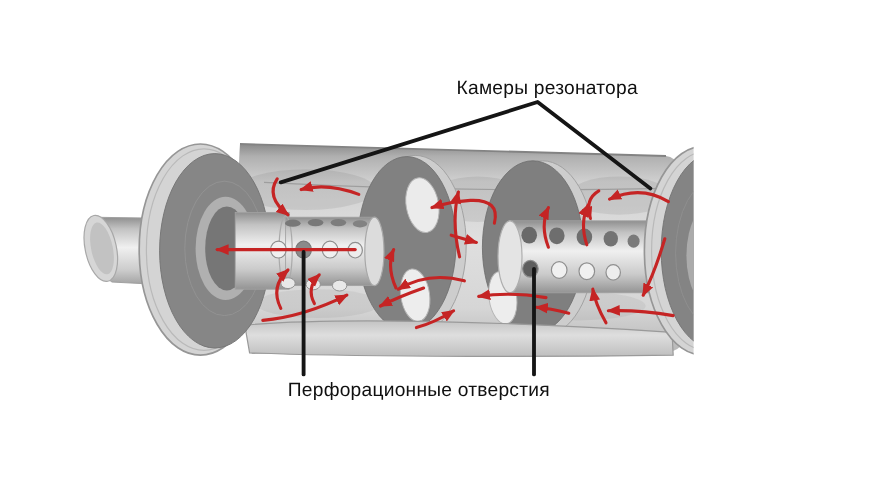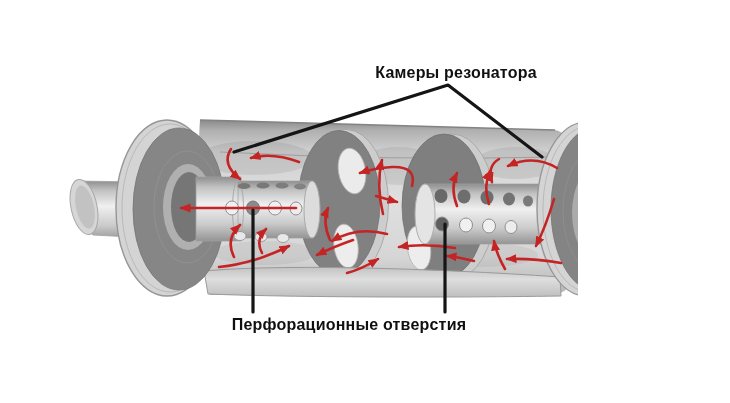--- a/index.html
+++ b/index.html
@@ -1,18 +1,18 @@
 <!DOCTYPE html>
 <html style="--flow-arrow: #c52424; --callout-line: #151515; --shell-light: #d6d6d6; --shell-dark-edge: #838383; --disc-face: #848484; --background: #ffffff;"><head>
 <meta charset="utf-8">
 <style>
   html,body{margin:0;padding:0;background:var(--background,#ffffff);}
   .stage{position:relative;width:578px;height:403px;overflow:hidden;
          background:var(--background,#ffffff);
-         font-family:"Liberation Sans",sans-serif;font-weight:bold;}
+         font-family:"Liberation Sans",sans-serif;}
   .stage svg{display:block;width:730px;height:403px;}
   .arrow{fill:none;stroke:var(--flow-arrow,#c52424);stroke-width:2.6;stroke-linecap:round;}
   .arrow-head{fill:var(--flow-arrow,#c52424);}
   .callout{fill:none;stroke:var(--callout-line,#151515);stroke-width:3.2;
            stroke-linecap:round;stroke-linejoin:round;}
   .label{fill:#101010;font-size:16px;letter-spacing:.2px;}
   .edge{fill:none;stroke:#9a9a9a;stroke-width:1;}
 </style>
 </head>
 <body>

